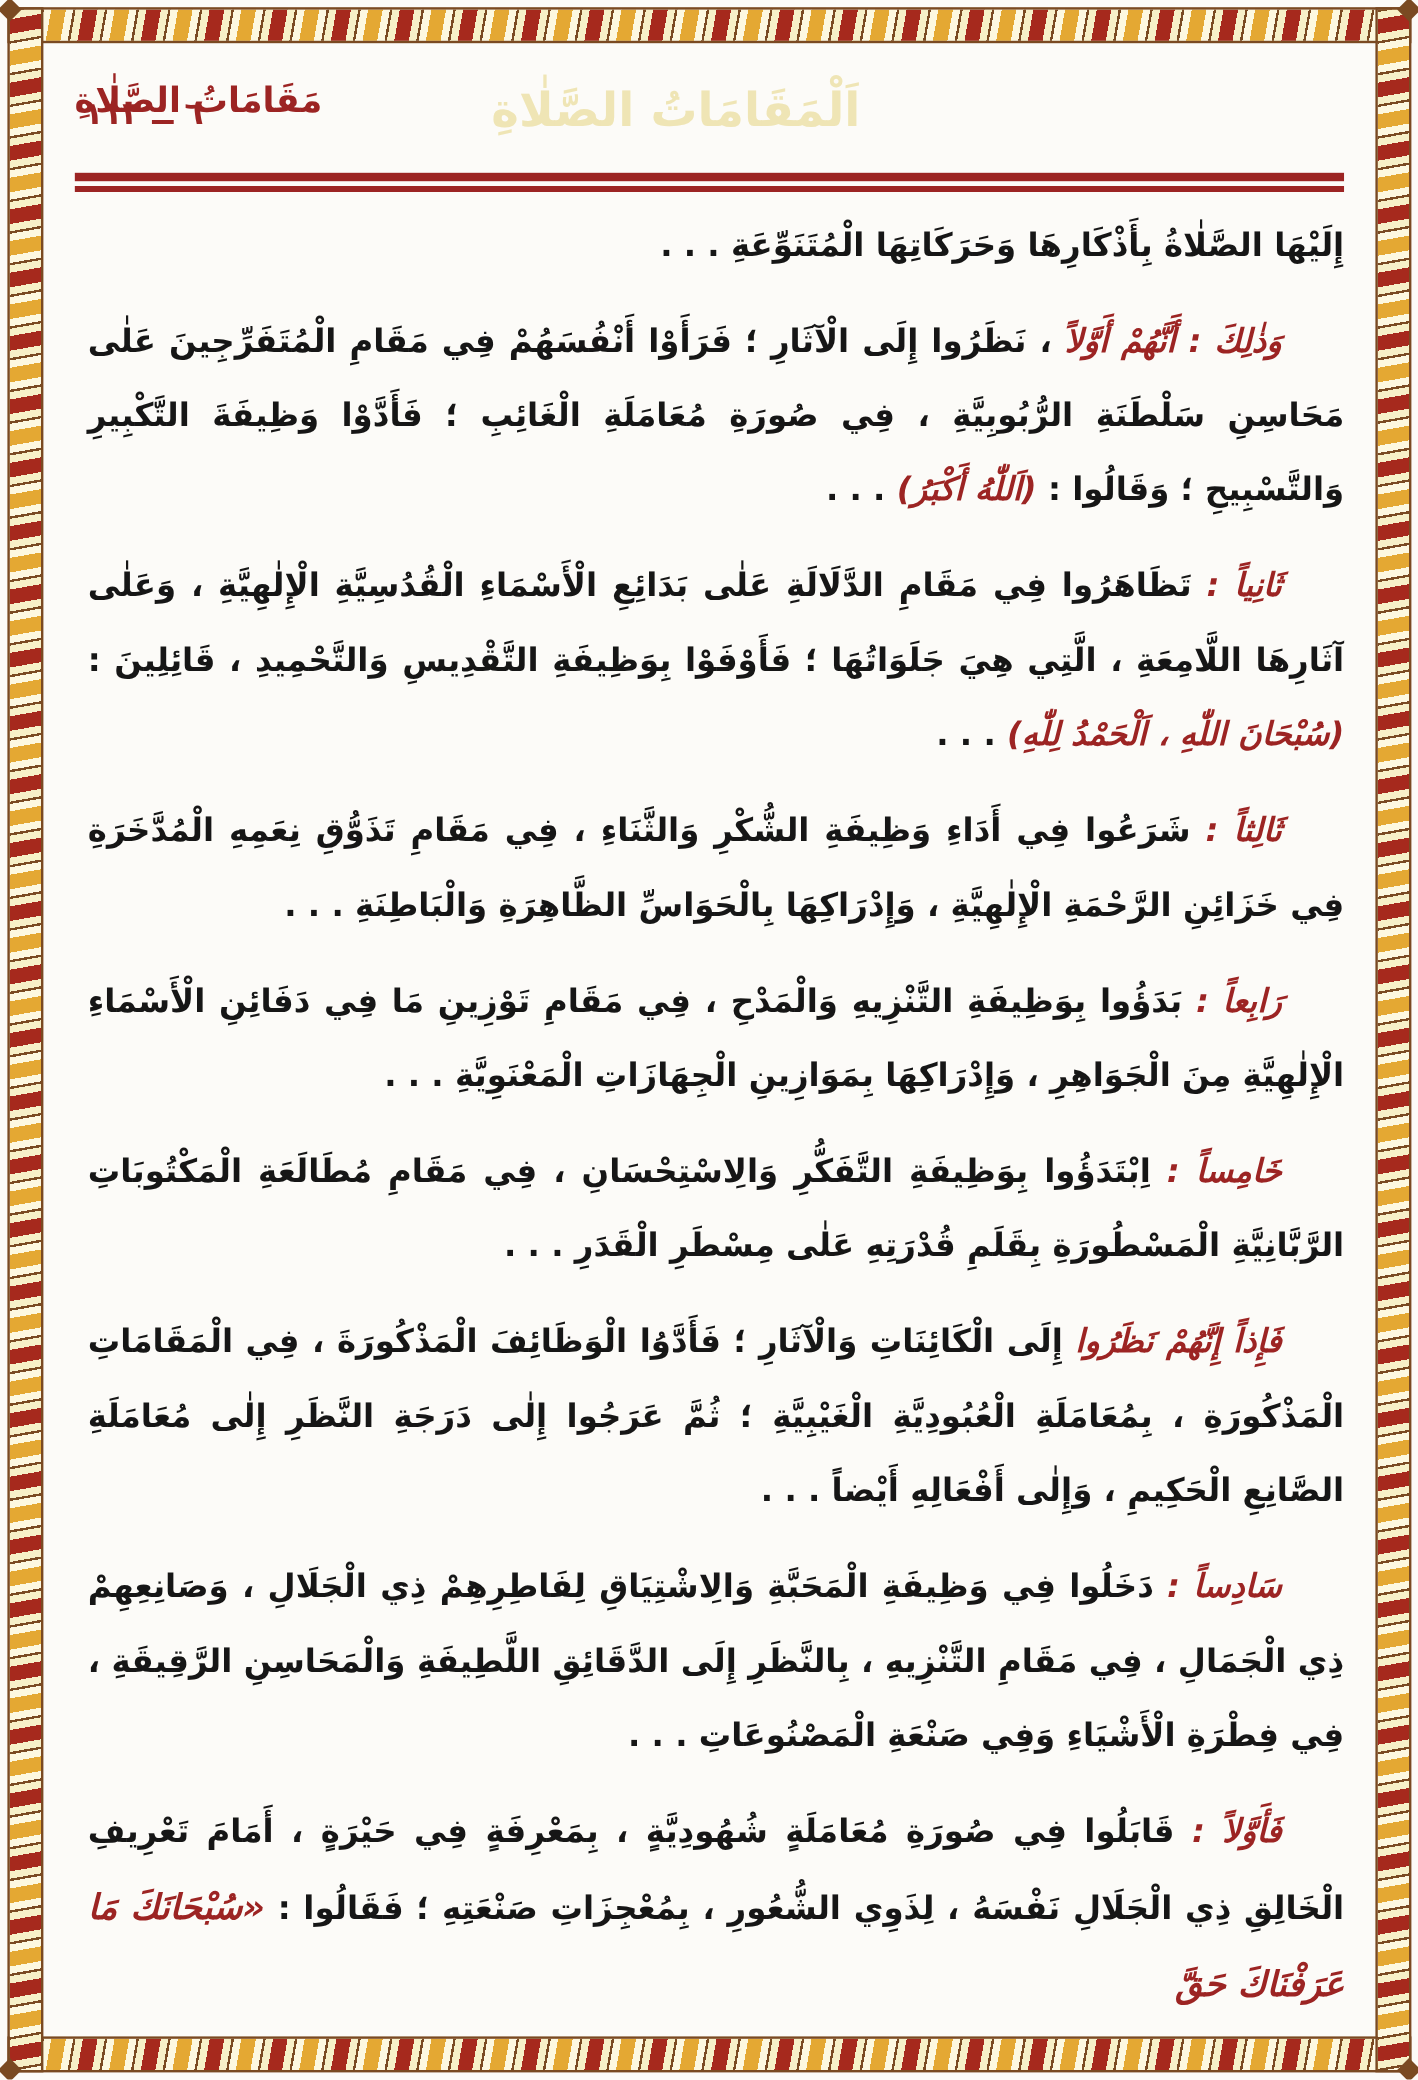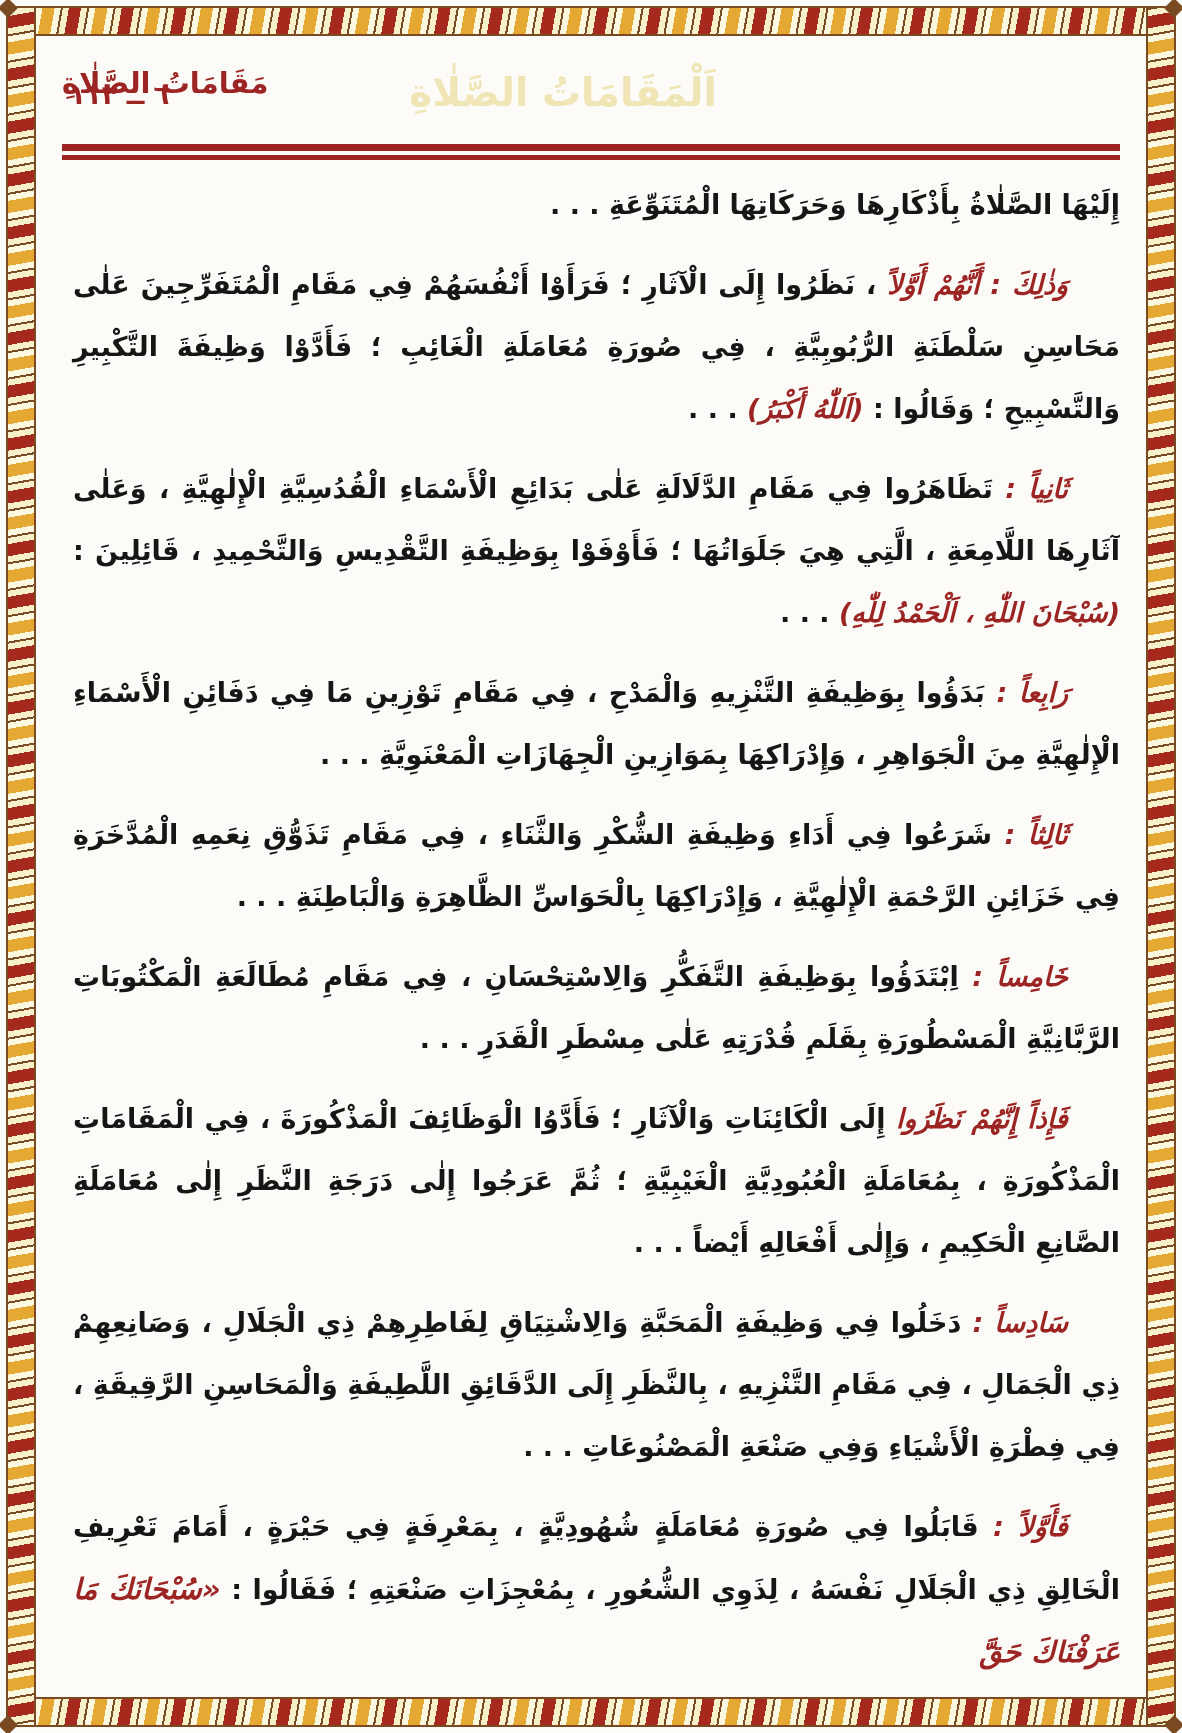--- a/index.html
+++ b/index.html
@@ -107,20 +107,20 @@
   <div class="pagenum">٦ ــ ١١٣</div>
   <div class="title-wrap">
     <span class="title-ghost">اَلْمَقَامَاتُ الصَّلٰاةِ</span>
     <span class="title-main">مَقَامَاتُ الصَّلٰاةِ</span>
   </div>
   <div class="rules"></div>
   <div class="body-text">
       <p class=""><span class="seg-normal">إِلَيْهَا الصَّلٰاةُ بِأَذْكَارِهَا وَحَرَكَاتِهَا الْمُتَنَوِّعَةِ . . .</span></p>
       <p class="indent"><span class="seg-lead">وَذٰلِكَ : أَنَّهُمْ أَوَّلاً</span><span class="seg-normal"> ، نَظَرُوا إِلَى الْآثَارِ ؛ فَرَأَوْا أَنْفُسَهُمْ فِي مَقَامِ الْمُتَفَرِّجِينَ عَلٰى مَحَاسِنِ سَلْطَنَةِ الرُّبُوبِيَّةِ ، فِي صُورَةِ مُعَامَلَةِ الْغَائِبِ ؛ فَأَدَّوْا وَظِيفَةَ التَّكْبِيرِ وَالتَّسْبِيحِ ؛ وَقَالُوا : </span><span class="seg-quote">(اَللّٰهُ أَكْبَرُ)</span><span class="seg-normal"> . . .</span></p>
       <p class="indent"><span class="seg-lead">ثَانِياً :</span><span class="seg-normal"> تَظَاهَرُوا فِي مَقَامِ الدَّلَالَةِ عَلٰى بَدَائِعِ الْأَسْمَاءِ الْقُدُسِيَّةِ الْإِلٰهِيَّةِ ، وَعَلٰى آثَارِهَا اللَّامِعَةِ ، الَّتِي هِيَ جَلَوَاتُهَا ؛ فَأَوْفَوْا بِوَظِيفَةِ التَّقْدِيسِ وَالتَّحْمِيدِ ، قَائِلِينَ : </span><span class="seg-quote">(سُبْحَانَ اللّٰهِ ، اَلْحَمْدُ لِلّٰهِ)</span><span class="seg-normal"> . . .</span></p>
+      <p class="indent"><span class="seg-lead">ثَالِثاً :</span><span class="seg-normal"> شَرَعُوا فِي أَدَاءِ وَظِيفَةِ الشُّكْرِ وَالثَّنَاءِ ، فِي مَقَامِ تَذَوُّقِ نِعَمِهِ الْمُدَّخَرَةِ فِي خَزَائِنِ الرَّحْمَةِ الْإِلٰهِيَّةِ ، وَإِدْرَاكِهَا بِالْحَوَاسِّ الظَّاهِرَةِ وَالْبَاطِنَةِ . . .</span></p>
       <p class="indent"><span class="seg-lead">رَابِعاً :</span><span class="seg-normal"> بَدَؤُوا بِوَظِيفَةِ التَّنْزِيهِ وَالْمَدْحِ ، فِي مَقَامِ تَوْزِينِ مَا فِي دَفَائِنِ الْأَسْمَاءِ الْإِلٰهِيَّةِ مِنَ الْجَوَاهِرِ ، وَإِدْرَاكِهَا بِمَوَازِينِ الْجِهَازَاتِ الْمَعْنَوِيَّةِ . . .</span></p>
-      <p class="indent"><span class="seg-lead">ثَالِثاً :</span><span class="seg-normal"> شَرَعُوا فِي أَدَاءِ وَظِيفَةِ الشُّكْرِ وَالثَّنَاءِ ، فِي مَقَامِ تَذَوُّقِ نِعَمِهِ الْمُدَّخَرَةِ فِي خَزَائِنِ الرَّحْمَةِ الْإِلٰهِيَّةِ ، وَإِدْرَاكِهَا بِالْحَوَاسِّ الظَّاهِرَةِ وَالْبَاطِنَةِ . . .</span></p>
       <p class="indent"><span class="seg-lead">خَامِساً :</span><span class="seg-normal"> اِبْتَدَؤُوا بِوَظِيفَةِ التَّفَكُّرِ وَالِاسْتِحْسَانِ ، فِي مَقَامِ مُطَالَعَةِ الْمَكْتُوبَاتِ الرَّبَّانِيَّةِ الْمَسْطُورَةِ بِقَلَمِ قُدْرَتِهِ عَلٰى مِسْطَرِ الْقَدَرِ . . .</span></p>
       <p class="indent"><span class="seg-lead">فَإِذاً إِنَّهُمْ نَظَرُوا</span><span class="seg-normal"> إِلَى الْكَائِنَاتِ وَالْآثَارِ ؛ فَأَدَّوُا الْوَظَائِفَ الْمَذْكُورَةَ ، فِي الْمَقَامَاتِ الْمَذْكُورَةِ ، بِمُعَامَلَةِ الْعُبُودِيَّةِ الْغَيْبِيَّةِ ؛ ثُمَّ عَرَجُوا إِلٰى دَرَجَةِ النَّظَرِ إِلٰى مُعَامَلَةِ الصَّانِعِ الْحَكِيمِ ، وَإِلٰى أَفْعَالِهِ أَيْضاً . . .</span></p>
       <p class="indent"><span class="seg-lead">سَادِساً :</span><span class="seg-normal"> دَخَلُوا فِي وَظِيفَةِ الْمَحَبَّةِ وَالِاشْتِيَاقِ لِفَاطِرِهِمْ ذِي الْجَلَالِ ، وَصَانِعِهِمْ ذِي الْجَمَالِ ، فِي مَقَامِ التَّنْزِيهِ ، بِالنَّظَرِ إِلَى الدَّقَائِقِ اللَّطِيفَةِ وَالْمَحَاسِنِ الرَّقِيقَةِ ، فِي فِطْرَةِ الْأَشْيَاءِ وَفِي صَنْعَةِ الْمَصْنُوعَاتِ . . .</span></p>
       <p class="indent"><span class="seg-lead">فَأَوَّلاً :</span><span class="seg-normal"> قَابَلُوا فِي صُورَةِ مُعَامَلَةٍ شُهُودِيَّةٍ ، بِمَعْرِفَةٍ فِي حَيْرَةٍ ، أَمَامَ تَعْرِيفِ الْخَالِقِ ذِي الْجَلَالِ نَفْسَهُ ، لِذَوِي الشُّعُورِ ، بِمُعْجِزَاتِ صَنْعَتِهِ ؛ فَقَالُوا : </span><span class="seg-quote-strong">«سُبْحَانَكَ مَا عَرَفْنَاكَ حَقَّ</span></p>
     </div>
 </div>
 
 </body></html>

